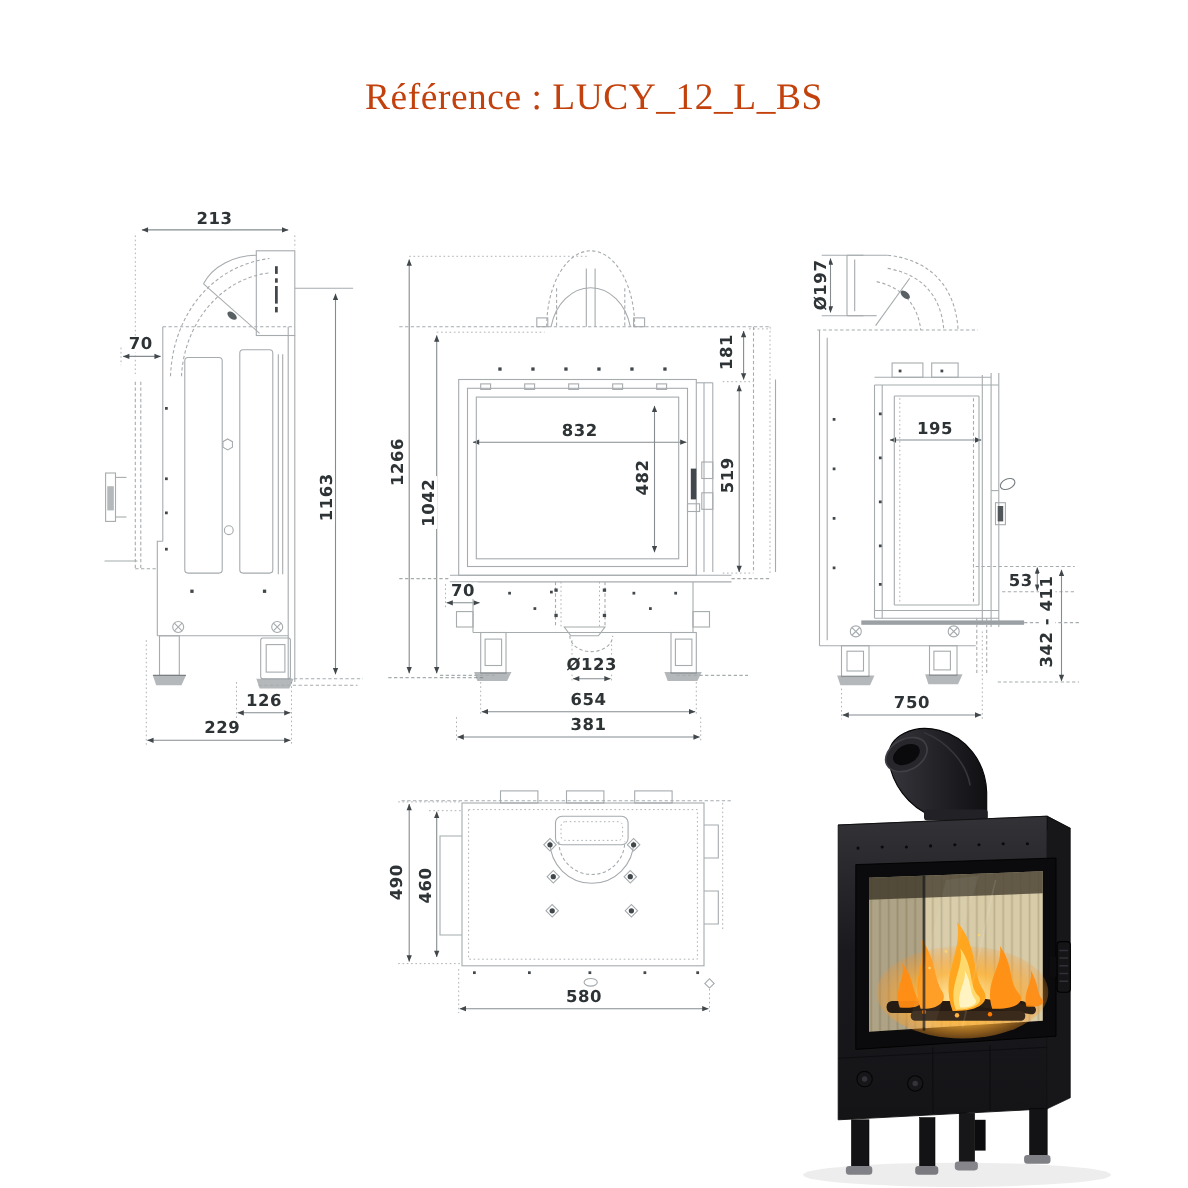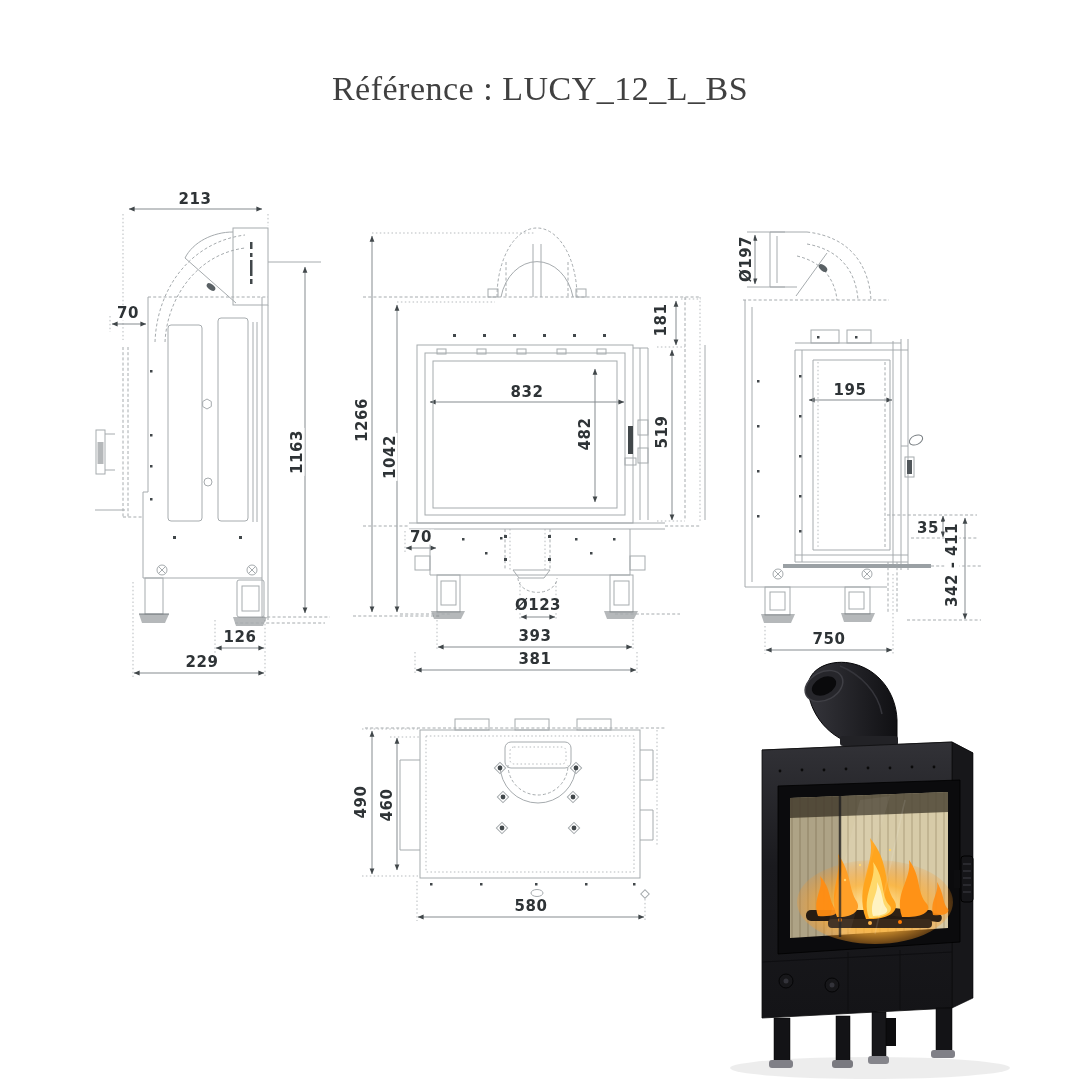--- a/index.html
+++ b/index.html
@@ -1,19 +1,19 @@
 <!DOCTYPE html>
 <html style="--line: #a6abae; --line-dark: #787e82; --dim: #858b8f; --dim-text: #2e3336; --flame: #ffa51e;"><head>
 <meta charset="utf-8">
 <style>
   html,body{margin:0;padding:0;background:#ffffff}
   .stage{position:relative;width:1080px;height:1080px;background:#ffffff;overflow:hidden;
          font-family:"DejaVu Sans",sans-serif}
   .title{position:absolute;top:70px;left:0;width:100%;text-align:center;
-         font:400 34px "Liberation Serif","DejaVu Serif",serif;color:#404040;letter-spacing:.5px}
+         font:400 34px "Liberation Serif","DejaVu Serif",serif;color:#c2410c;letter-spacing:.5px}
   .view{position:absolute}
   svg{display:block;overflow:visible}
   .s{fill:none;stroke:var(--line,#a6abae);stroke-width:1}
   .d{fill:none;stroke:var(--line,#a6abae);stroke-width:1;stroke-dasharray:3 2.2}
   .dt{fill:none;stroke:var(--line,#a6abae);stroke-width:.9;stroke-dasharray:1.5 2.4;opacity:.9}
   .k{fill:none;stroke:var(--line-dark,#787e82);stroke-width:1}
   .fg{fill:var(--line-dark,#787e82);opacity:.55;stroke:none}
   .m{fill:none;stroke:var(--dim,#858b8f);stroke-width:1}
   .b{fill:#41474a;stroke:none}
   .lbl{position:absolute;transform:translate(-50%,-50%);font:700 15px "DejaVu Sans",sans-serif;
@@ -466,26 +466,26 @@
     <span class="lbl" style="left:202px;top:662px">229</span>
 
     <span class="lbl rot" style="left:362px;top:420px">1266</span>
     <span class="lbl rot" style="left:390px;top:457px">1042</span>
     <span class="lbl" style="left:527px;top:392px">832</span>
     <span class="lbl rot" style="left:585px;top:434px">482</span>
     <span class="lbl rot" style="left:662px;top:432px">519</span>
     <span class="lbl rot" style="left:661px;top:320px">181</span>
     <span class="lbl" style="left:421px;top:537px">70</span>
     <span class="lbl" style="left:538px;top:605px">Ø123</span>
-    <span class="lbl" style="left:535px;top:636px">393</span>
+    <span class="lbl" style="left:535px;top:636px">654</span>
     <span class="lbl" style="left:535px;top:659px">381</span>
 
     <span class="lbl rot" style="left:746px;top:259px">Ø197</span>
     <span class="lbl" style="left:850px;top:390px">195</span>
-    <span class="lbl" style="left:928px;top:528px">35</span>
+    <span class="lbl" style="left:928px;top:528px">53</span>
     <span class="lbl rot" style="left:952px;top:565px">342 - 411</span>
     <span class="lbl" style="left:829px;top:639px">750</span>
 
     <span class="lbl rot" style="left:361px;top:802px">490</span>
     <span class="lbl rot" style="left:387px;top:805px">460</span>
     <span class="lbl" style="left:531px;top:906px">580</span>
   </div>
 
 </div>
 

